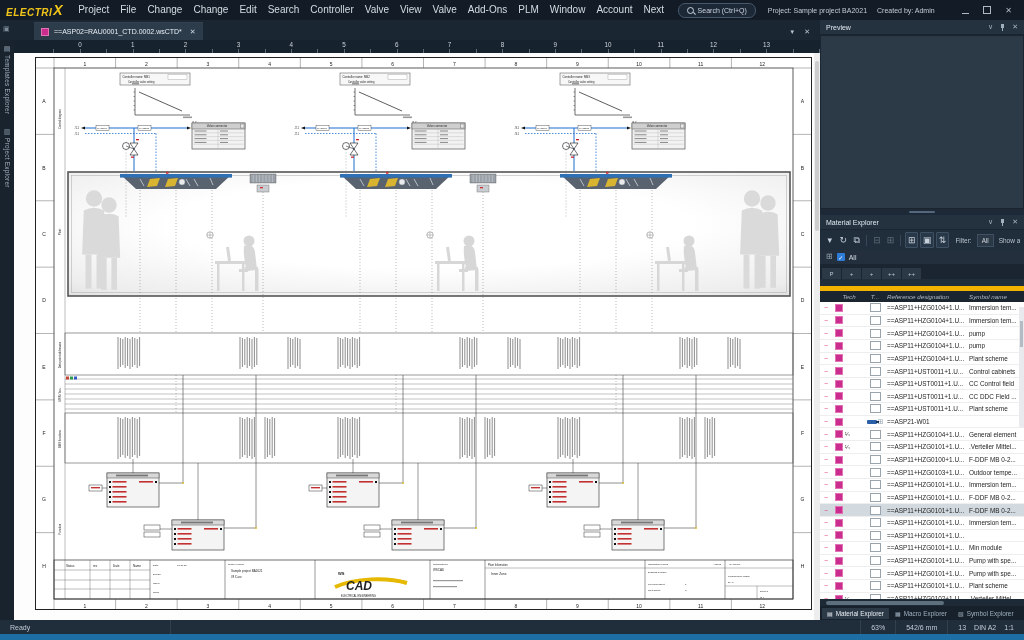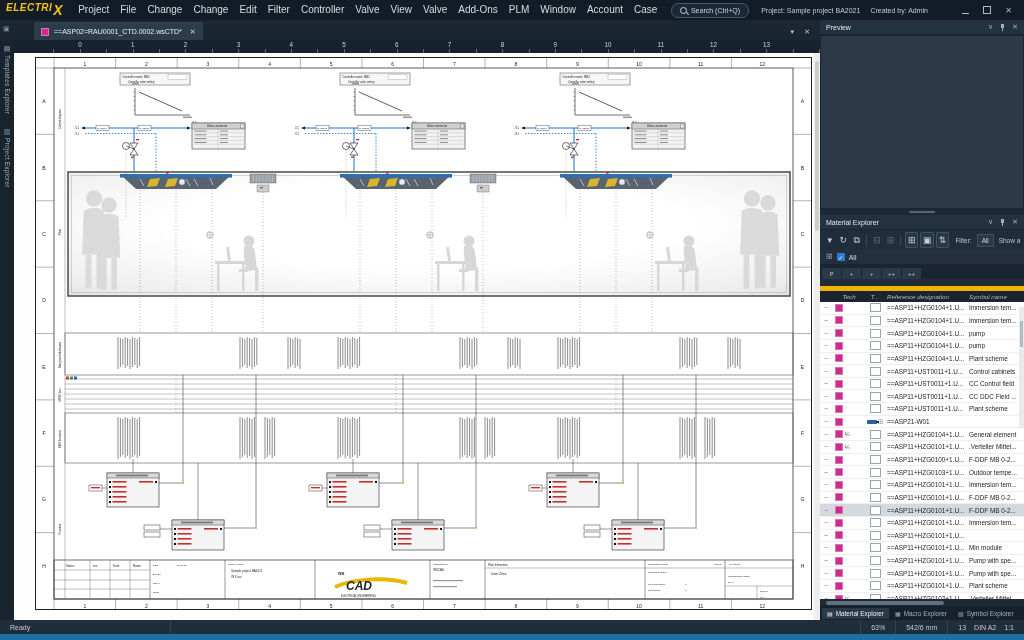--- a/index.html
+++ b/index.html
@@ -1,21 +1,21 @@
 <!DOCTYPE html>
 <html><head>
 <meta charset="utf-8">
 <style>
   html,body{margin:0;padding:0}
   body{width:1024px;height:640px;position:relative;overflow:hidden;background:#131c26;
        font-family:"Liberation Sans",sans-serif;color:#cfd6dd;-webkit-font-smoothing:antialiased}
   
   .menubar{position:absolute;top:0;left:0;right:0;height:20px;display:flex;align-items:center;
            padding:0 6px;background:#131c26;z-index:30}
-  .logo{display:flex;align-items:flex-start;margin-right:10px;cursor:default}
+  .logo{display:flex;align-items:flex-end;margin-right:10px;cursor:default}
   .logo .la{color:#f0c419;font-weight:bold;font-style:italic;font-size:10px;letter-spacing:.5px}
   .logo .lx{color:#f0c419;font-weight:bold;font-style:italic;font-size:14px;margin-left:1px}
   .menu-item{font-size:10px;padding:0 5.5px;color:#d4dbe2;line-height:20px}
   .search-pill{display:flex;align-items:center;height:13px;border:1px solid #46586c;border-radius:7px;
                background:#1c2836;padding:0 8px;font-size:7px;margin-left:8px;color:#c9d3dd;gap:4px}
   .mag{width:5px;height:5px;border:1px solid #c9d3dd;border-radius:50%;position:relative;display:inline-block}
   .mag:after{content:"";position:absolute;width:3px;height:1px;background:#c9d3dd;transform:rotate(45deg);right:-3px;bottom:-1px}
   .proj-info{font-size:7px;margin-left:12px;color:#c3ccd5;display:flex;gap:10px}
   .win-controls{margin-left:auto;display:flex;gap:14px;align-items:center;color:#aeb9c4;font-size:8px;padding-right:6px}
   .wc-min{width:7px;height:7px;border-bottom:1px solid #aeb9c4}
@@ -111,30 +111,30 @@
   <div class="logo">
     <span class="la">ELECTRI</span>
       <span class="lx">X</span>
   </div>
   <div id="menu-items" style="display:flex">
       <span class="menu-item">Project</span>
       <span class="menu-item">File</span>
       <span class="menu-item">Change</span>
       <span class="menu-item">Change</span>
       <span class="menu-item">Edit</span>
-      <span class="menu-item">Filter</span>
+      <span class="menu-item">Search</span>
       <span class="menu-item">Controller</span>
       <span class="menu-item">Valve</span>
       <span class="menu-item">View</span>
       <span class="menu-item">Valve</span>
       <span class="menu-item">Add-Ons</span>
       <span class="menu-item">PLM</span>
       <span class="menu-item">Window</span>
       <span class="menu-item">Account</span>
-      <span class="menu-item">Case</span>
+      <span class="menu-item">Next</span>
     </div>
   <div class="search-pill">
     <span class="mag"></span>
     <span>Search (Ctrl+Q)</span>
   </div>
   <div class="proj-info">
     <span>Project: Sample project BA2021</span>
     <span>Created by: Admin</span>
   </div>
   <div class="win-controls">

